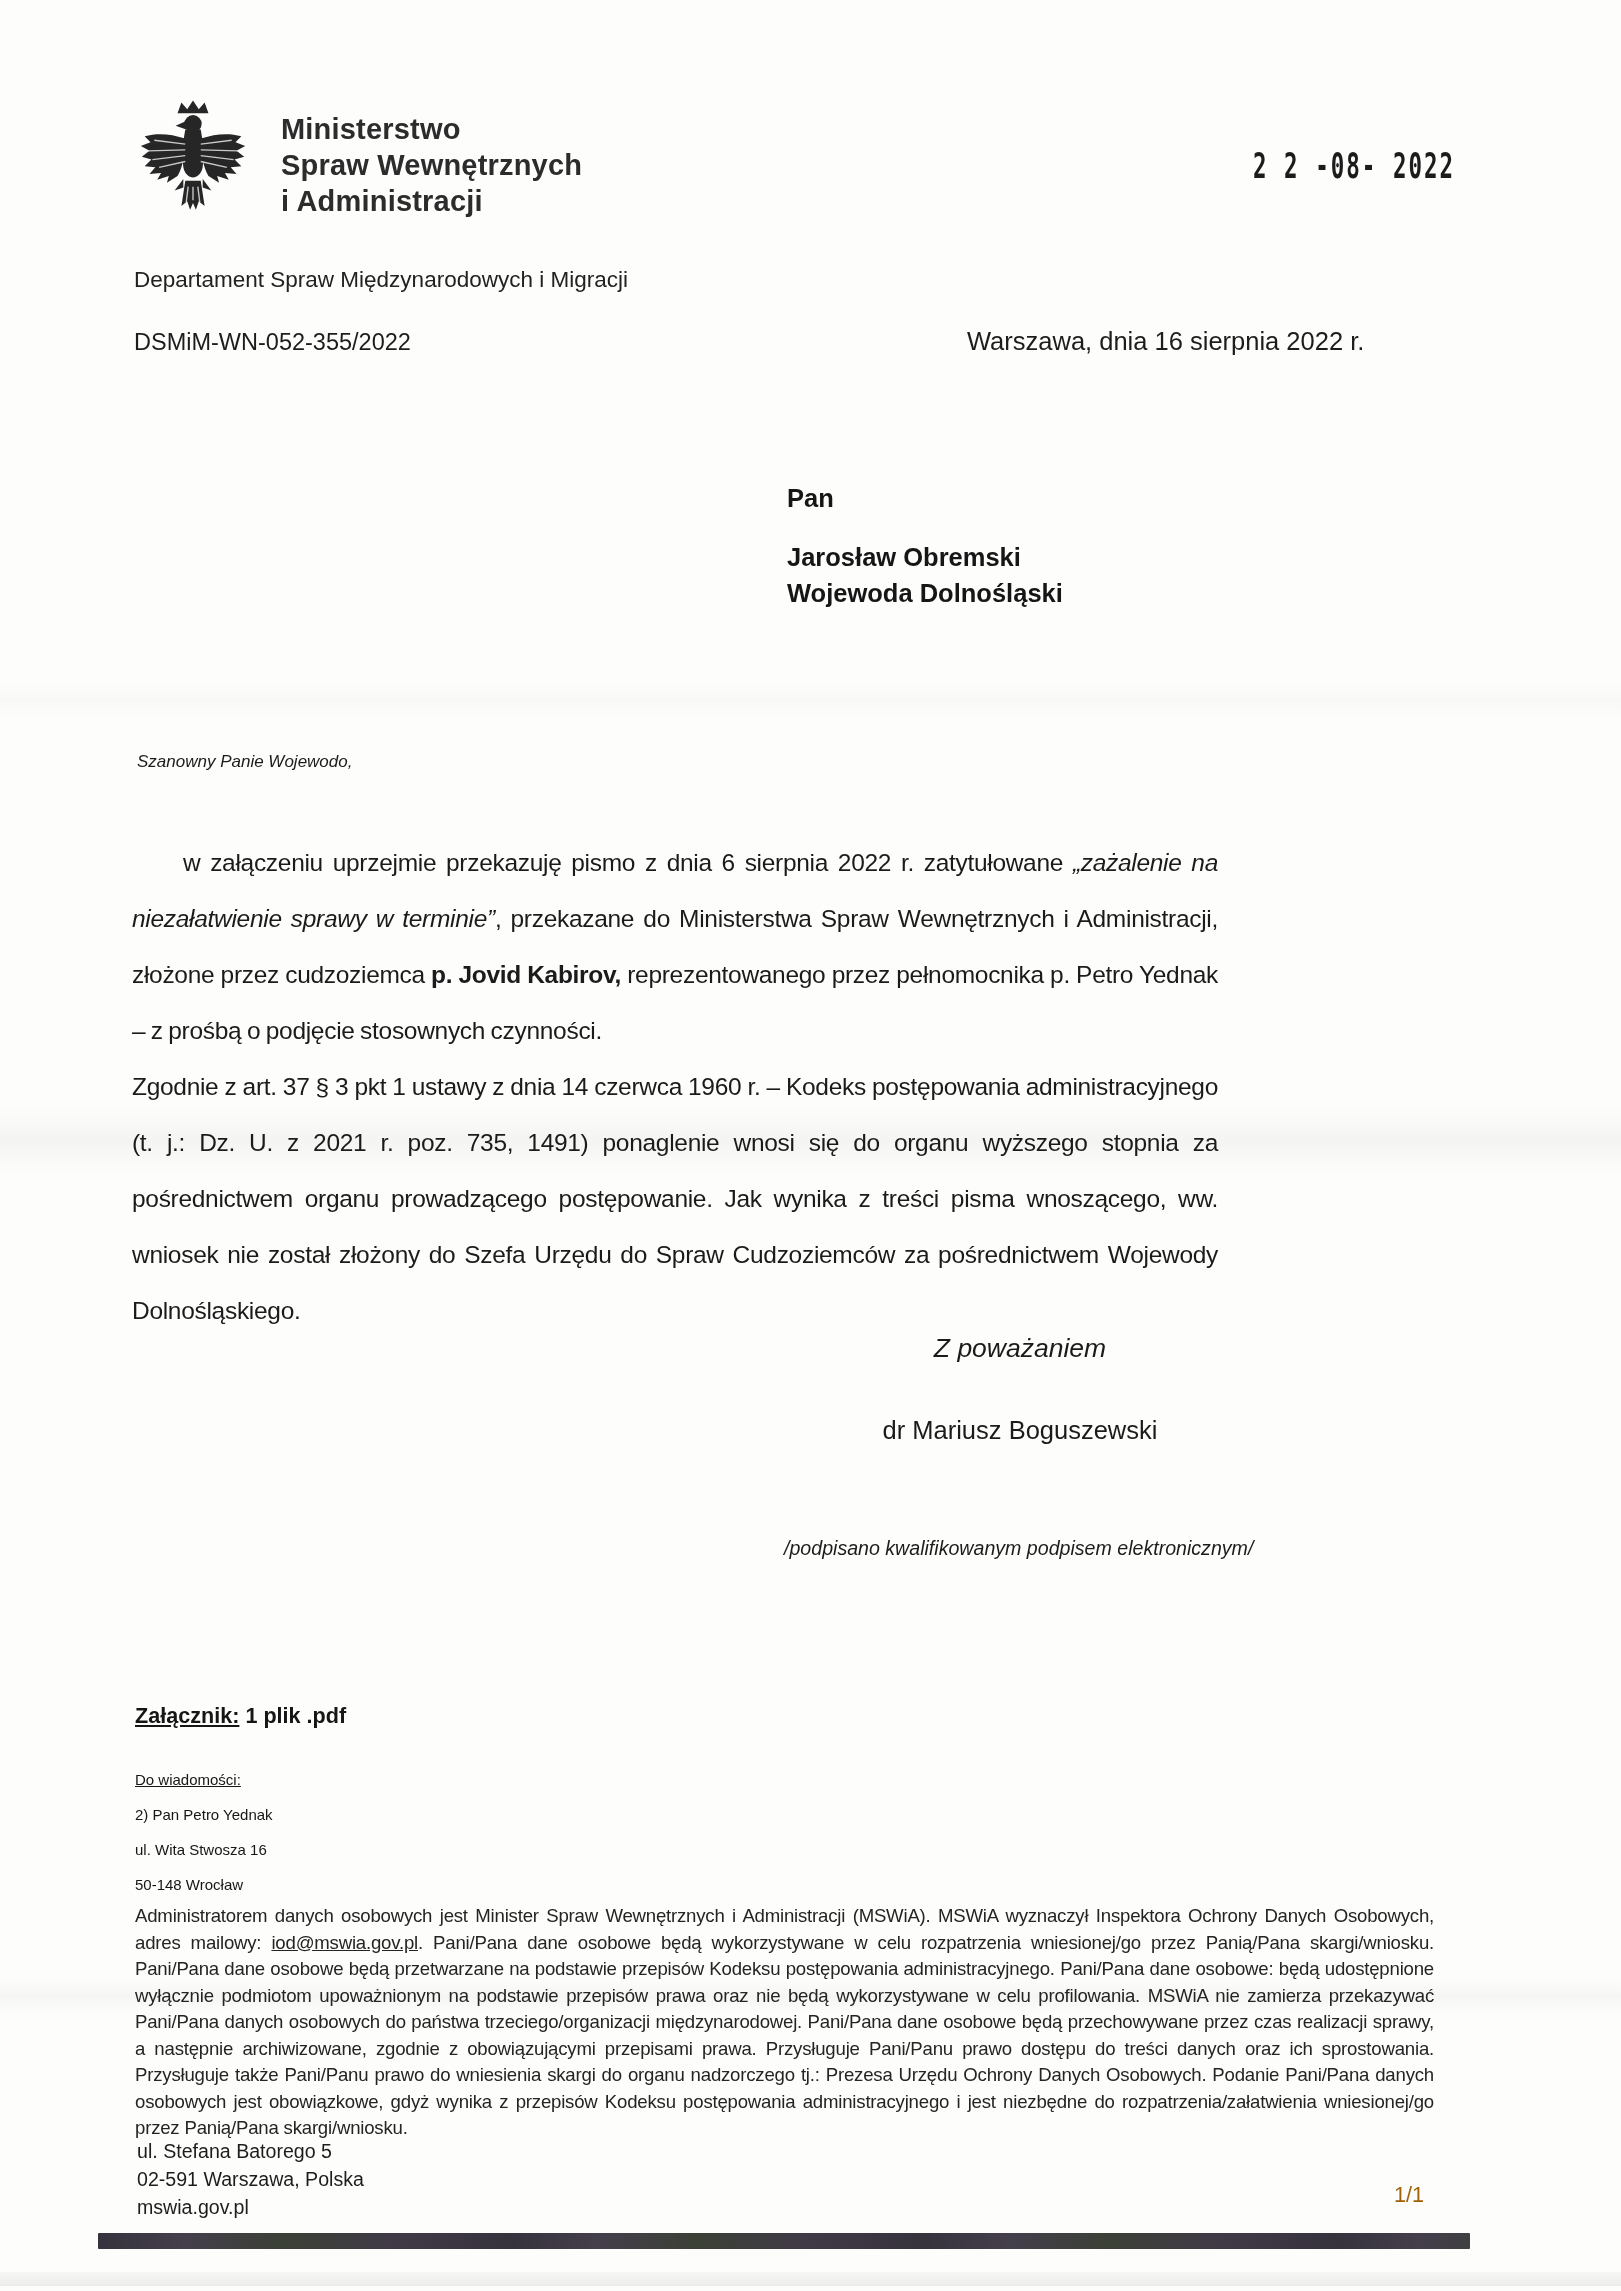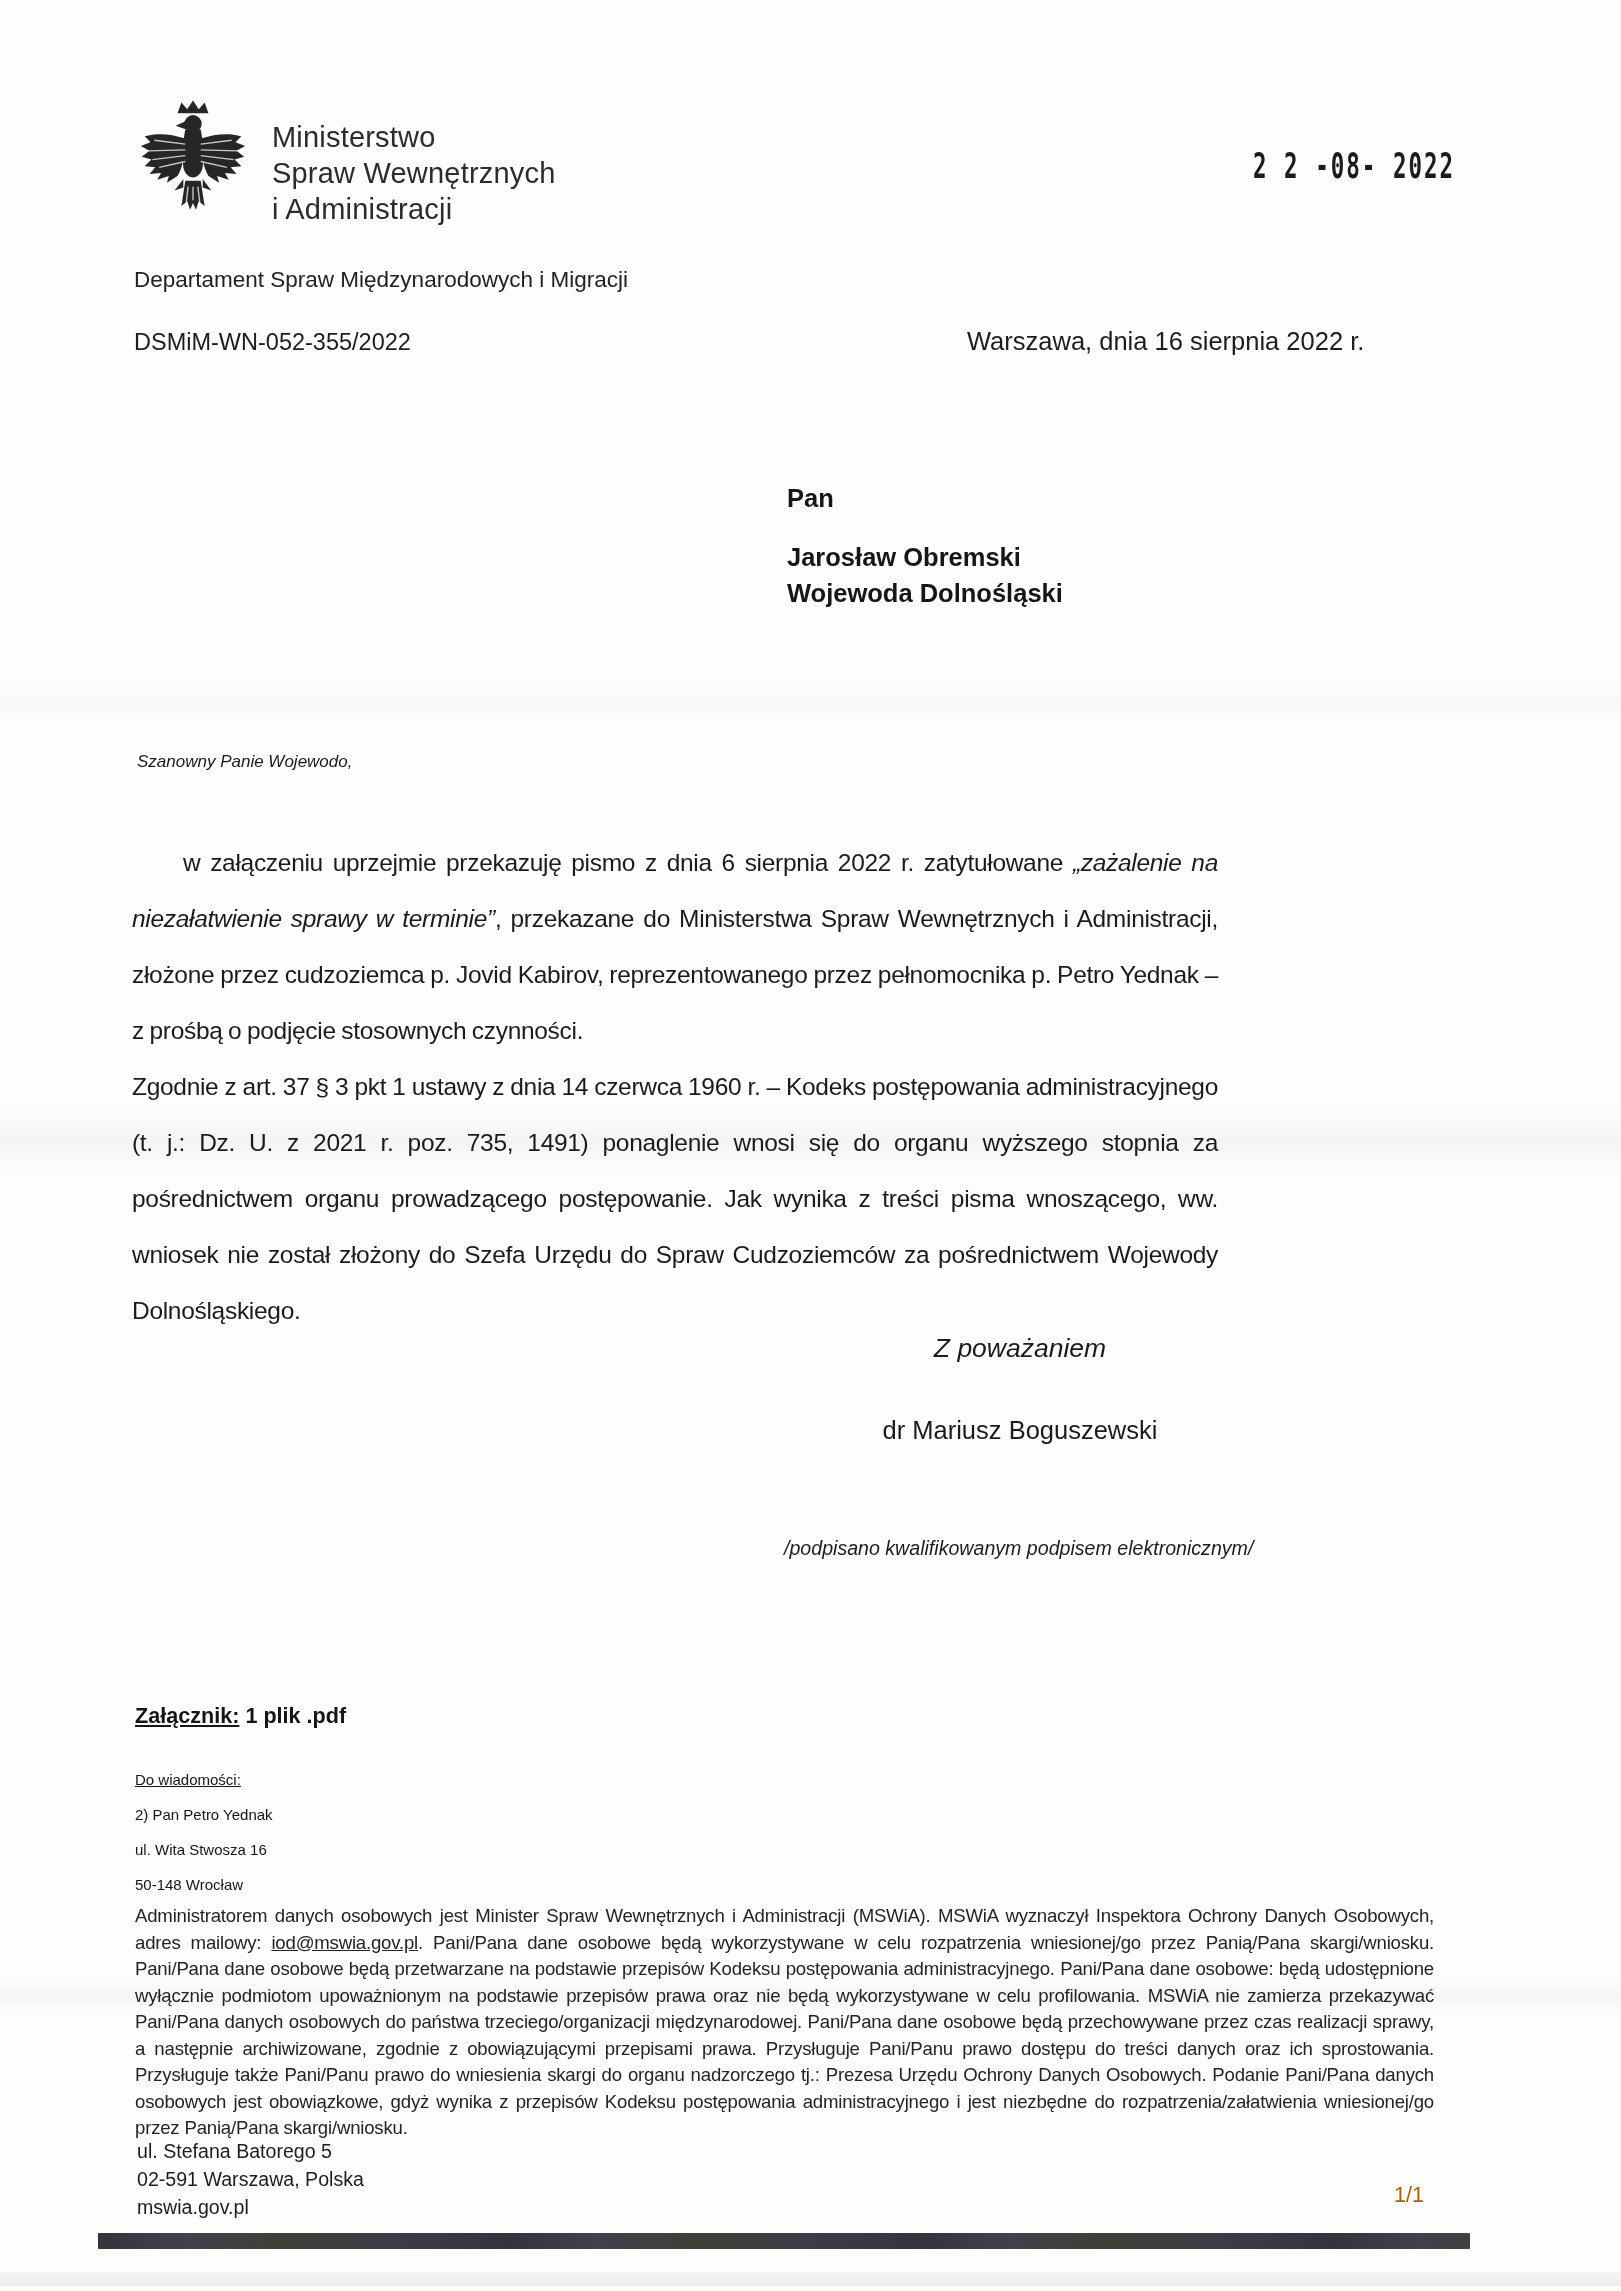--- a/index.html
+++ b/index.html
@@ -11,21 +11,21 @@
     overflow:hidden;
     font-family:"Liberation Sans", sans-serif;
     color:#1f1f1f;
   }
   
   .scan-band{position:absolute;left:0;width:100%;pointer-events:none;}
   .band-1{top:1106px;height:69px;background:linear-gradient(180deg,rgba(0,0,0,0),rgba(0,0,0,0.035),rgba(0,0,0,0));}
   .band-2{top:1980px;height:33px;background:linear-gradient(180deg,rgba(0,0,0,0),rgba(0,0,0,0.03),rgba(0,0,0,0));}
   .band-3{top:681px;height:39px;background:linear-gradient(180deg,rgba(0,0,0,0),rgba(0,0,0,0.02),rgba(0,0,0,0));}
 
-  .letterhead{position:absolute;left:135px;top:96px;display:flex;align-items:flex-end;gap:21px;}
+  .letterhead{position:absolute;left:135px;top:96px;display:flex;align-items:center;gap:30px;font-weight:bold;}
   .emblem{width:116px;height:131px;flex:0 0 auto;}
   .ministry{font-size:29px;line-height:36px;color:#2c2c2c;padding-top:7.8px;letter-spacing:0.2px;}
 
   .stamp{
     position:absolute;left:1253px;top:145px;
     font-family:"DejaVu Sans Mono", monospace;
     font-size:22.5px;font-weight:700;letter-spacing:2px;
     color:#1c1c1c;
     transform:scaleY(1.55);transform-origin:top left;
     white-space:nowrap;
@@ -43,21 +43,21 @@
 
   .body-par{
     position:absolute;left:132px;width:1086px;margin:0;
     font-size:24.5px;line-height:56px;
     letter-spacing:-0.3px;word-spacing:-1px;
     text-align:justify;color:#1b1b1b;
   }
   .par-1{top:835px;text-indent:51px;}
   .par-2{top:1059px;}
   .italic{font-style:italic;}
-  .bold{font-weight:400;margin-top:24px;}
+  .bold{font-weight:700;margin-top:24px;}
 
   .closing{position:absolute;left:765px;top:1333px;width:510px;text-align:center;color:#1b1b1b;}
   .valediction{font-size:26.5px;font-style:italic;margin-bottom:47px;}
   .signer-name{font-size:25.5px;line-height:39px;}
   .signer-title{font-size:25.5px;line-height:39px;}
 
   .esign{position:absolute;left:784px;top:1537px;font-size:19.6px;font-style:italic;color:#1c1c1c;}
 
   .attachment{position:absolute;left:135px;top:1703px;font-size:21.6px;font-weight:700;color:#161616;}
   .attachment .u{text-decoration:underline;}

